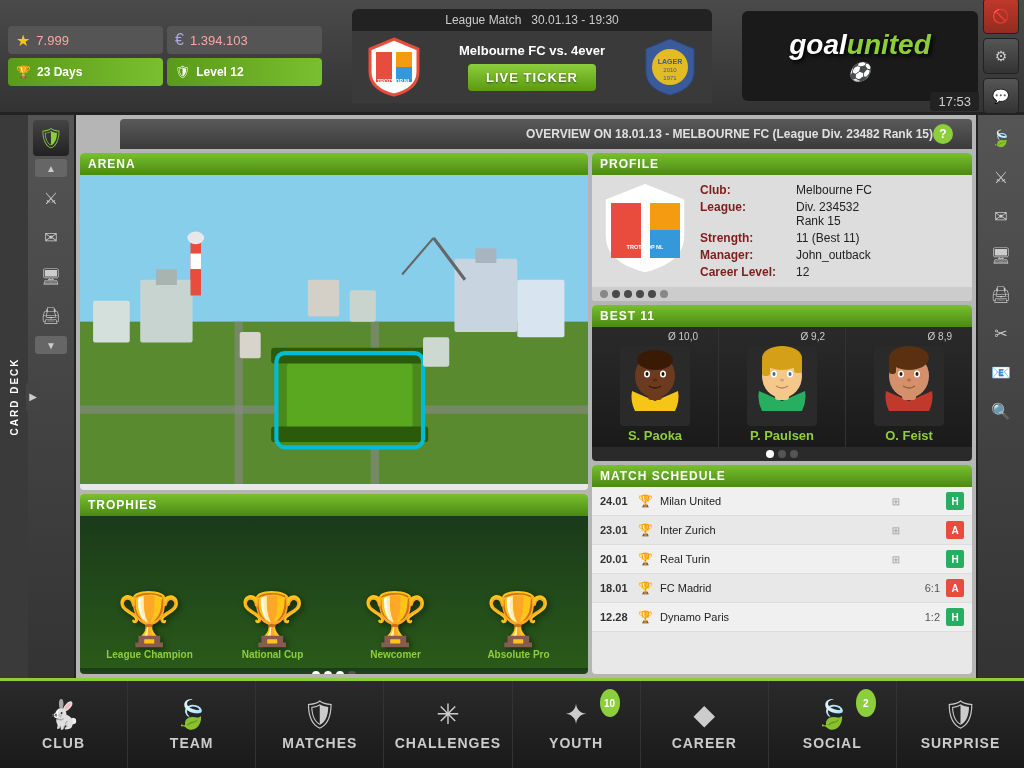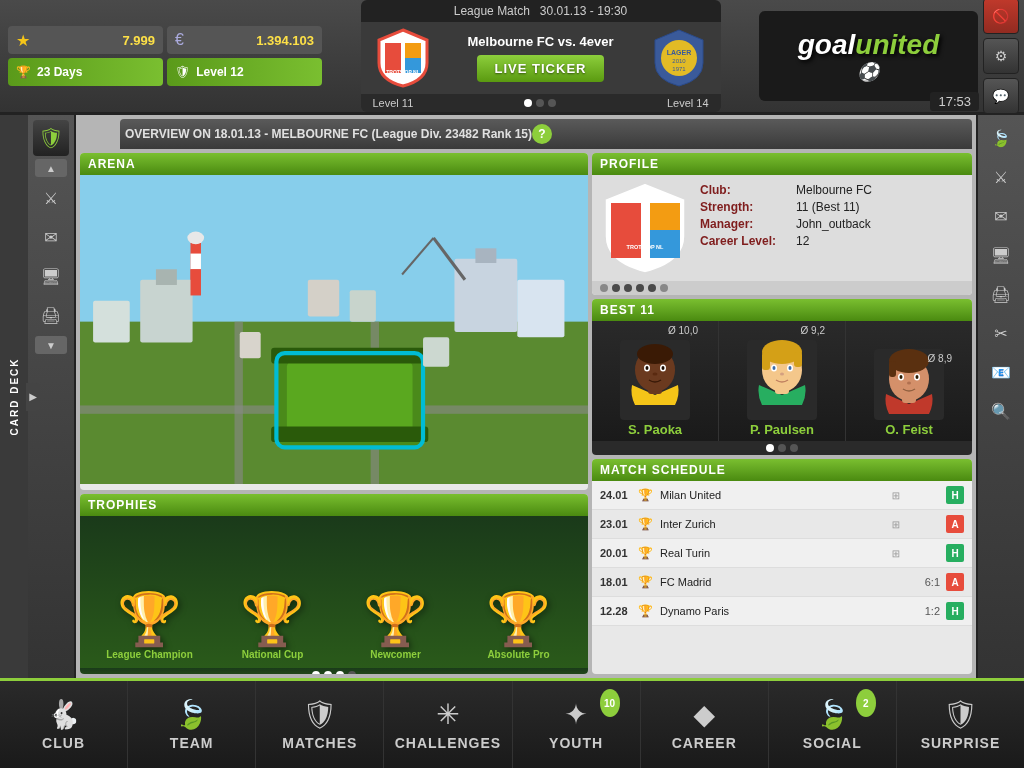--- a/index.html
+++ b/index.html
@@ -33,21 +33,21 @@
     .stat-row {
       display: flex;
       align-items: center;
       background: #555;
       border-radius: 4px;
       padding: 3px 8px;
       gap: 6px;
       height: 28px;
     }
     .stat-row .icon-star { color: #f5c518; font-size: 16px; }
-    .stat-value { color: #fde047; font-size: 13px; font-weight: bold; flex: 1; text-align: right; }
+    .stat-value { color: #fca5a5; font-size: 13px; font-weight: normal; flex: 1; }
     .stat-row-green {
       background: linear-gradient(90deg, #5a9a1a, #7abf30);
       border-radius: 4px;
       padding: 3px 8px;
       display: flex;
       align-items: center;
       gap: 6px;
       height: 28px;
     }
     .stat-row-green .icon-trophy { color: #fff; font-size: 12px; }
@@ -135,21 +135,21 @@
     .dot {
       width: 8px;
       height: 8px;
       border-radius: 50%;
       background: #555;
     }
     .dot.active { background: #fff; }
 
     
     #logo-area {
-      width: 219px;
+      width: 236px;
       height: 90px;
       display: flex;
       align-items: center;
       justify-content: center;
       background: #1a1a1a;
       border-radius: 6px;
       margin-right: 5px;
       position: relative;
     }
     .logo-text {
@@ -266,25 +266,25 @@
       background: #b5b5b5;
       overflow: hidden;
     }
 
     
     #overview-bar {
       background: linear-gradient(180deg, #5a5a5a, #3a3a3a);
       color: #e0e0e0;
       font-size: 12px;
       font-weight: bold;
-      padding: 5px 5px;
+      padding: 5px 19px;
       border-radius: 4px 4px 0 0;
       display: flex;
       align-items: center;
-      justify-content: flex-start;
+      justify-content: flex-end;
       margin-left: 40px;
     }
     .help-btn {
       width: 20px;
       height: 20px;
       background: #8dce3c;
       border-radius: 50%;
       display: flex;
       align-items: center;
       justify-content: center;
@@ -446,21 +446,21 @@
       flex: 1;
       display: flex;
       flex-direction: column;
       align-items: center;
       justify-content: flex-end;
       padding-bottom: 4px;
       border-right: 1px solid #333;
       position: relative;
       overflow: hidden;
     }
-    .player-card:last-child { border-right: none; margin-top: 28px; }
+    .player-card:last-child { border-right: none; }
     .player-rating {
       position: absolute;
       top: 4px;
       right: 20px;
       color: #ccc;
       font-size: 10px;
     }
     .player-avatar {
       width: 70px;
       height: 80px;
@@ -655,29 +655,20 @@
       <div class="team-badge-right">
         <svg width="52" height="60" viewBox="0 0 52 60">
           <path d="M26 2 L50 12 L50 35 Q50 52 26 58 Q2 52 2 35 L2 12 Z" fill="#3a5a9a" stroke="#2a4a8a" stroke-width="1"></path>
           <circle cx="26" cy="30" r="18" fill="#f5c518" opacity="0.9"></circle>
           <text x="26" y="27" text-anchor="middle" fill="#3a5a9a" font-size="7" font-weight="bold">LAGER</text>
           <text x="26" y="35" text-anchor="middle" fill="#3a5a9a" font-size="6">2010</text>
           <text x="26" y="43" text-anchor="middle" fill="#3a5a9a" font-size="6">1971</text>
         </svg>
       </div>
     </div>
-    <div class="match-levels">
-      <span class="level-text">Level 11</span>
-      <div class="dot-indicator">
-        <div class="dot active"></div>
-        <div class="dot"></div>
-        <div class="dot"></div>
-      </div>
-      <span class="level-text">Level 14</span>
-    </div>
   </div>
 
   <div id="logo-area">
     <div style="text-align:center;">
       <div class="logo-text">goal<span>united</span></div>
       <div style="color:#e74c3c; font-size:18px; font-style:italic; font-weight:900;">⚽</div>
     </div>
   </div>
 
   <div id="right-icons">
@@ -804,20 +795,27 @@
                 <rect x="8" y="22" width="30" height="55" fill="#e74c3c"></rect>
                 <rect x="47" y="22" width="30" height="27" fill="#f39c12"></rect>
                 <rect x="47" y="49" width="30" height="28" fill="#3498db"></rect>
                 <text x="42" y="68" text-anchor="middle" fill="#fff" font-size="5.5" font-weight="bold">TROTS OP NL</text>
               </svg>
             </div>
             <div class="profile-info">
               <div class="profile-row">
                 <span class="profile-key">Club:</span>
                 <span class="profile-val">Melbourne FC</span>
+              </div>
+              <div class="profile-row">
+                <span class="profile-key">League:</span>
+                <span class="profile-val">
+                  <span>Div. 234532</span><br>
+                  <span>Rank 15</span>
+                </span>
               </div>
               <div class="profile-row">
                 <span class="profile-key">Strength:</span>
                 <span class="profile-val">11 (Best 11)</span>
               </div>
               <div class="profile-row">
                 <span class="profile-key">Manager:</span>
                 <span class="profile-val">John_outback</span>
               </div>
               <div class="profile-row">

